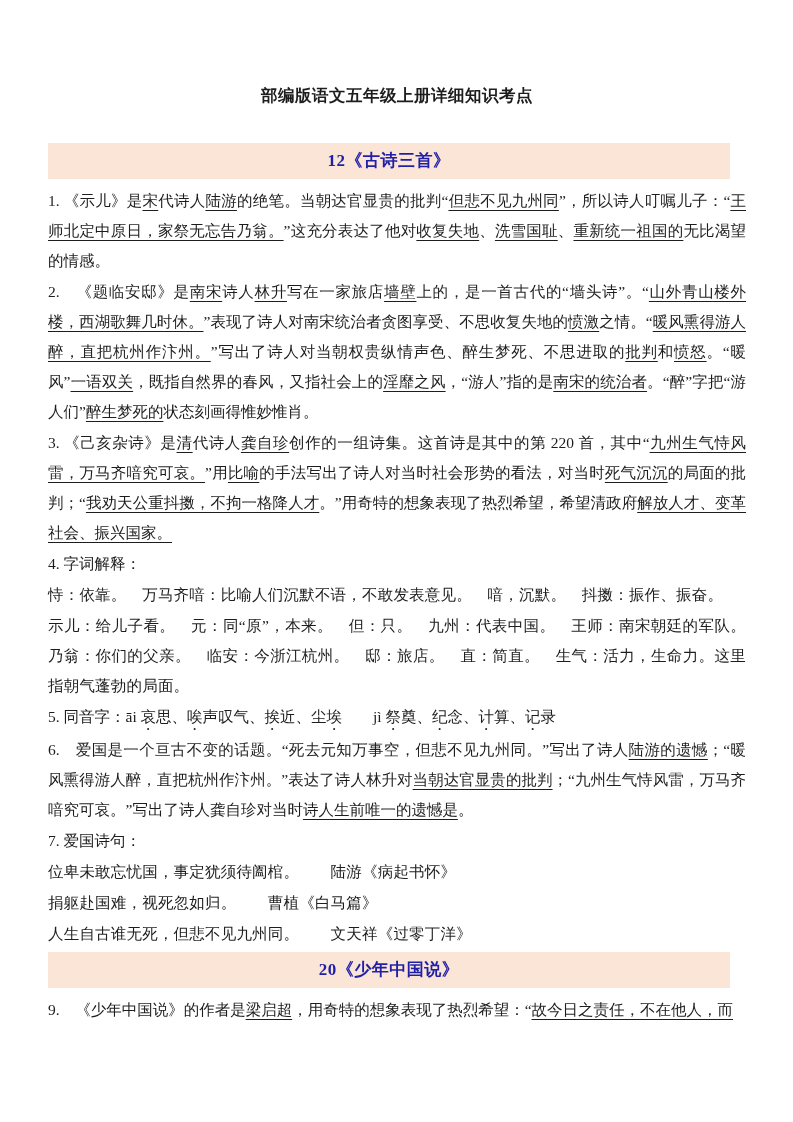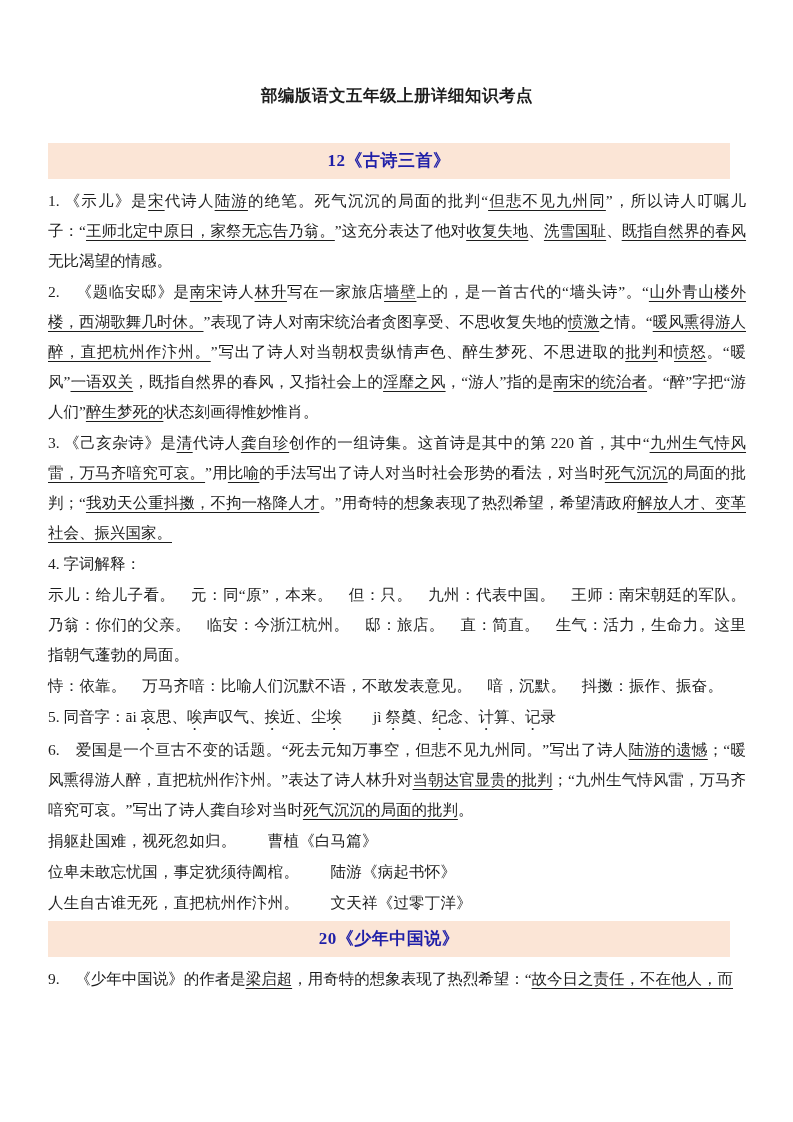--- a/index.html
+++ b/index.html
@@ -66,29 +66,30 @@
   }
 </style>
 </head>
 <body>
 
 <div class="page">
   <div class="content">
     <div class="doc-title">部编版语文五年级上册详细知识考点</div>
     <div id="sections">
         <div class="band"><span class="band-text">12《古诗三首》</span></div>
-        <p class="para"><span>1. 《示儿》是</span><span class="u">宋</span><span>代诗人</span><span class="u">陆游</span><span>的绝笔。死气沉沉的局面的批判“</span><span class="u">但悲不见九州同</span><span>”，所以诗人叮嘱儿子：“</span><span class="u">王师北定中原日，家祭无忘告乃翁。</span><span>”这充分表达了他对</span><span class="u">收复失地</span><span>、</span><span class="u">洗雪国耻</span><span>、</span><span class="u">既指自然界的春风</span><span>无比渴望的情感。</span></p>
+        <p class="para"><span>1. 《示儿》是</span><span class="u">宋</span><span>代诗人</span><span class="u">陆游</span><span>的绝笔。当朝达官显贵的批判“</span><span class="u">但悲不见九州同</span><span>”，所以诗人叮嘱儿子：“</span><span class="u">王师北定中原日，家祭无忘告乃翁。</span><span>”这充分表达了他对</span><span class="u">收复失地</span><span>、</span><span class="u">洗雪国耻</span><span>、</span><span class="u">重新统一祖国的</span><span>无比渴望的情感。</span></p>
         <p class="para"><span>2.　《题临安邸》是</span><span class="u">南宋</span><span>诗人</span><span class="u">林升</span><span>写在一家旅店</span><span class="u">墙壁</span><span>上的，是一首古代的“墙头诗”。“</span><span class="u">山外青山楼外楼，西湖歌舞几时休。</span><span>”表现了诗人对南宋统治者贪图享受、不思收复失地的</span><span class="u">愤激</span><span>之情。“</span><span class="u">暖风熏得游人醉，直把杭州作汴州。</span><span>”写出了诗人对当朝权贵纵情声色、醉生梦死、不思进取的</span><span class="u">批判</span><span>和</span><span class="u">愤怒</span><span>。“暖风”</span><span class="u">一语双关</span><span>，既指自然界的春风，又指社会上的</span><span class="u">淫靡之风</span><span>，“游人”指的是</span><span class="u">南宋的统治者</span><span>。“醉”字把“游人们”</span><span class="u">醉生梦死的</span><span>状态刻画得惟妙惟肖。</span></p>
         <p class="para"><span>3. 《己亥杂诗》是</span><span class="u">清</span><span>代诗人</span><span class="u">龚自珍</span><span>创作的一组诗集。这首诗是其中的第 220 首，其中“</span><span class="u">九州生气恃风雷，万马齐喑究可哀。</span><span>”用</span><span class="u">比喻</span><span>的手法写出了诗人对当时社会形势的看法，对当时</span><span class="u">死气沉沉</span><span>的局面的批判；“</span><span class="u">我劝天公重抖擞，不拘一格降人才</span><span>。”用奇特的想象表现了热烈希望，希望清政府</span><span class="u">解放人才、变革社会、振兴国家。</span></p>
         <p class="para"><span>4. 字词解释：</span></p>
+        <p class="para kai"><span>恃：依靠。　万马齐喑：比喻人们沉默不语，不敢发表意见。　喑，沉默。　抖擞：振作、振奋。</span></p>
         <p class="para kai"><span>示儿：给儿子看。　元：同“原”，本来。　但：只。　九州：代表中国。　王师：南宋朝廷的军队。乃翁：你们的父亲。　临安：今浙江杭州。　邸：旅店。　直：简直。　生气：活力，生命力。这里指朝气蓬勃的局面。</span></p>
-        <p class="para kai"><span>恃：依靠。　万马齐喑：比喻人们沉默不语，不敢发表意见。　喑，沉默。　抖擞：振作、振奋。</span></p>
         <p class="para"><span>5. 同音字：āi </span><span class="dot">哀</span><span>思、</span><span class="dot">唉</span><span>声叹气、</span><span class="dot">挨</span><span>近、尘</span><span class="dot">埃</span><span>　　jì </span><span class="dot">祭</span><span>奠、</span><span class="dot">纪</span><span>念、</span><span class="dot">计</span><span>算、</span><span class="dot">记</span><span>录</span></p>
-        <p class="para"><span>6.　爱国是一个亘古不变的话题。“死去元知万事空，但悲不见九州同。”写出了诗人</span><span class="u">陆游的遗憾</span><span>；“暖风熏得游人醉，直把杭州作汴州。”表达了诗人林升对</span><span class="u">当朝达官显贵的批判</span><span>；“九州生气恃风雷，万马齐喑究可哀。”写出了诗人龚自珍对当时</span><span class="u">死气沉沉的局面的批判</span><span>。</span></p>
+        <p class="para"><span>6.　爱国是一个亘古不变的话题。“死去元知万事空，但悲不见九州同。”写出了诗人</span><span class="u">陆游的遗憾</span><span>；“暖风熏得游人醉，直把杭州作汴州。”表达了诗人林升对</span><span class="u">当朝达官显贵的批判</span><span>；“九州生气恃风雷，万马齐喑究可哀。”写出了诗人龚自珍对当时</span><span class="u">诗人生前唯一的遗憾是</span><span>。</span></p>
+        <p class="para"><span>7. 爱国诗句：</span></p>
+        <p class="para kai"><span>位卑未敢忘忧国，事定犹须待阖棺。　　陆游《病起书怀》</span></p>
         <p class="para kai"><span>捐躯赴国难，视死忽如归。　　曹植《白马篇》</span></p>
-        <p class="para kai"><span>位卑未敢忘忧国，事定犹须待阖棺。　　陆游《病起书怀》</span></p>
-        <p class="para kai"><span>人生自古谁无死，直把杭州作汴州。　　文天祥《过零丁洋》</span></p>
+        <p class="para kai"><span>人生自古谁无死，但悲不见九州同。　　文天祥《过零丁洋》</span></p>
         <div class="band"><span class="band-text">20《少年中国说》</span></div>
         <p class="para"><span>9.　《少年中国说》的作者是</span><span class="u">梁启超</span><span>，用奇特的想象表现了热烈希望：“</span><span class="u">故今日之责任，不在他人，而</span></p>
       </div>
   </div>
   <div class="footer">12 https://xkw88.cn</div>
 </div>
 
 </body></html>

